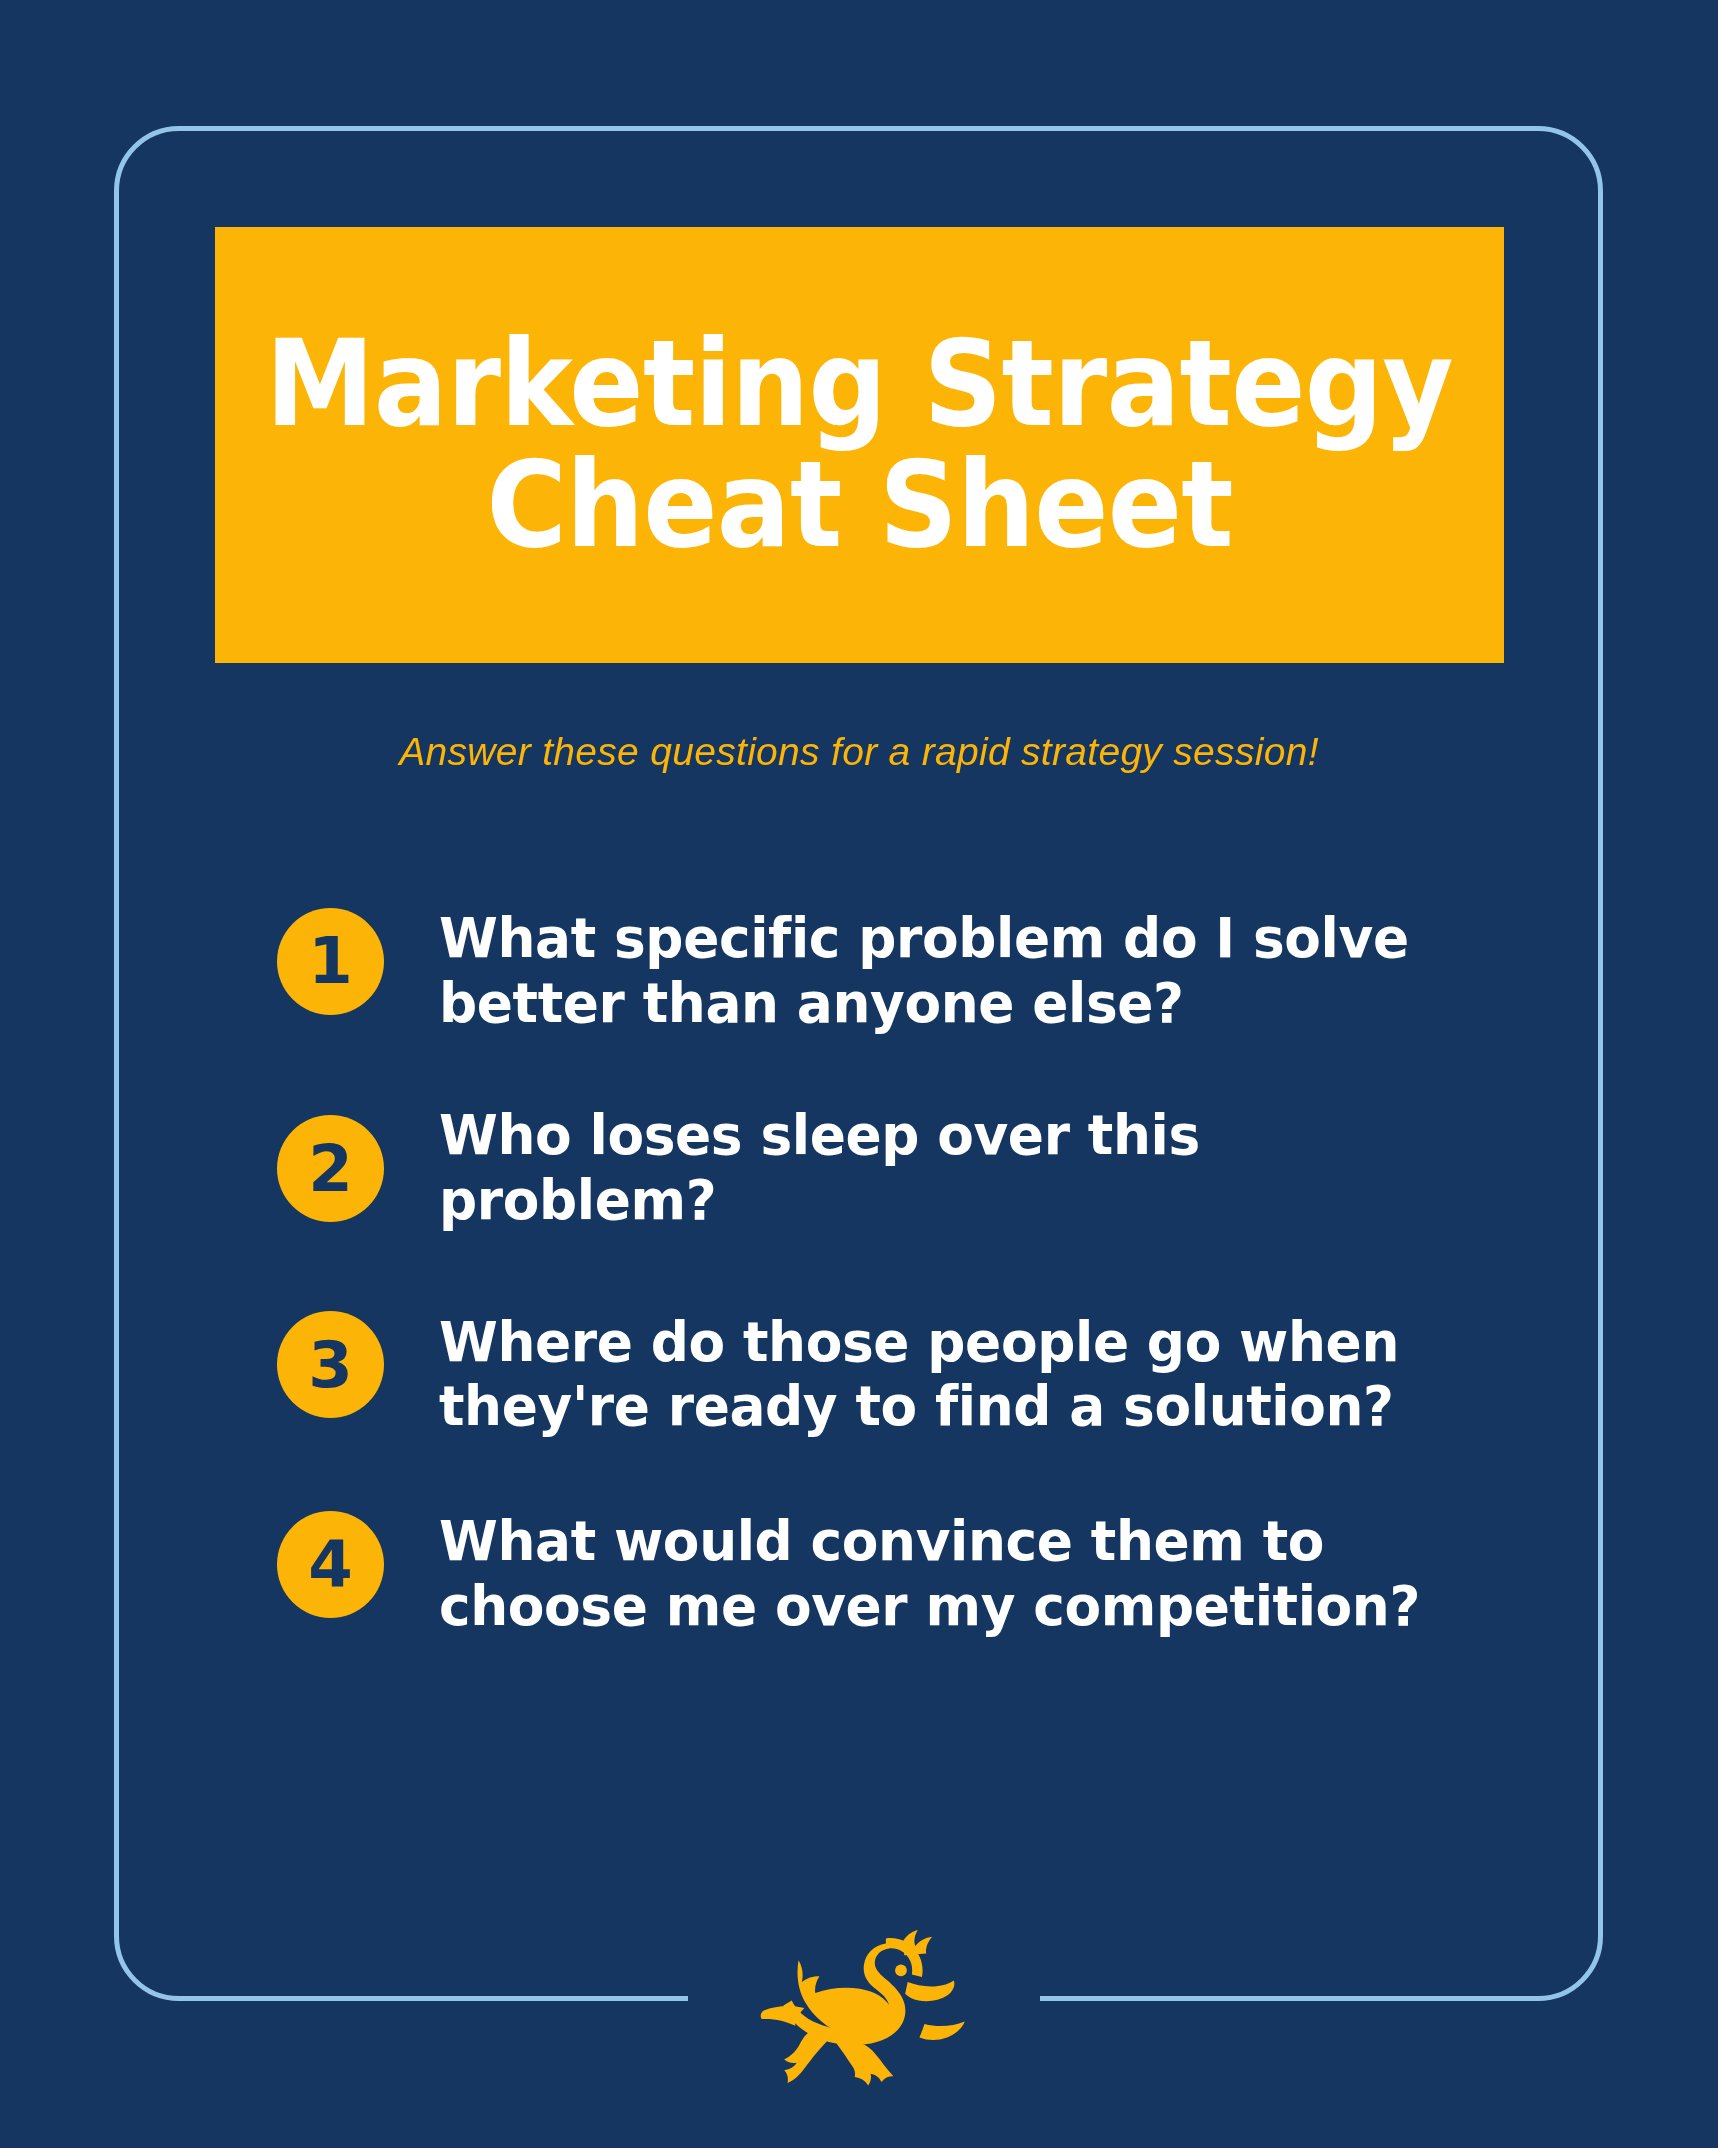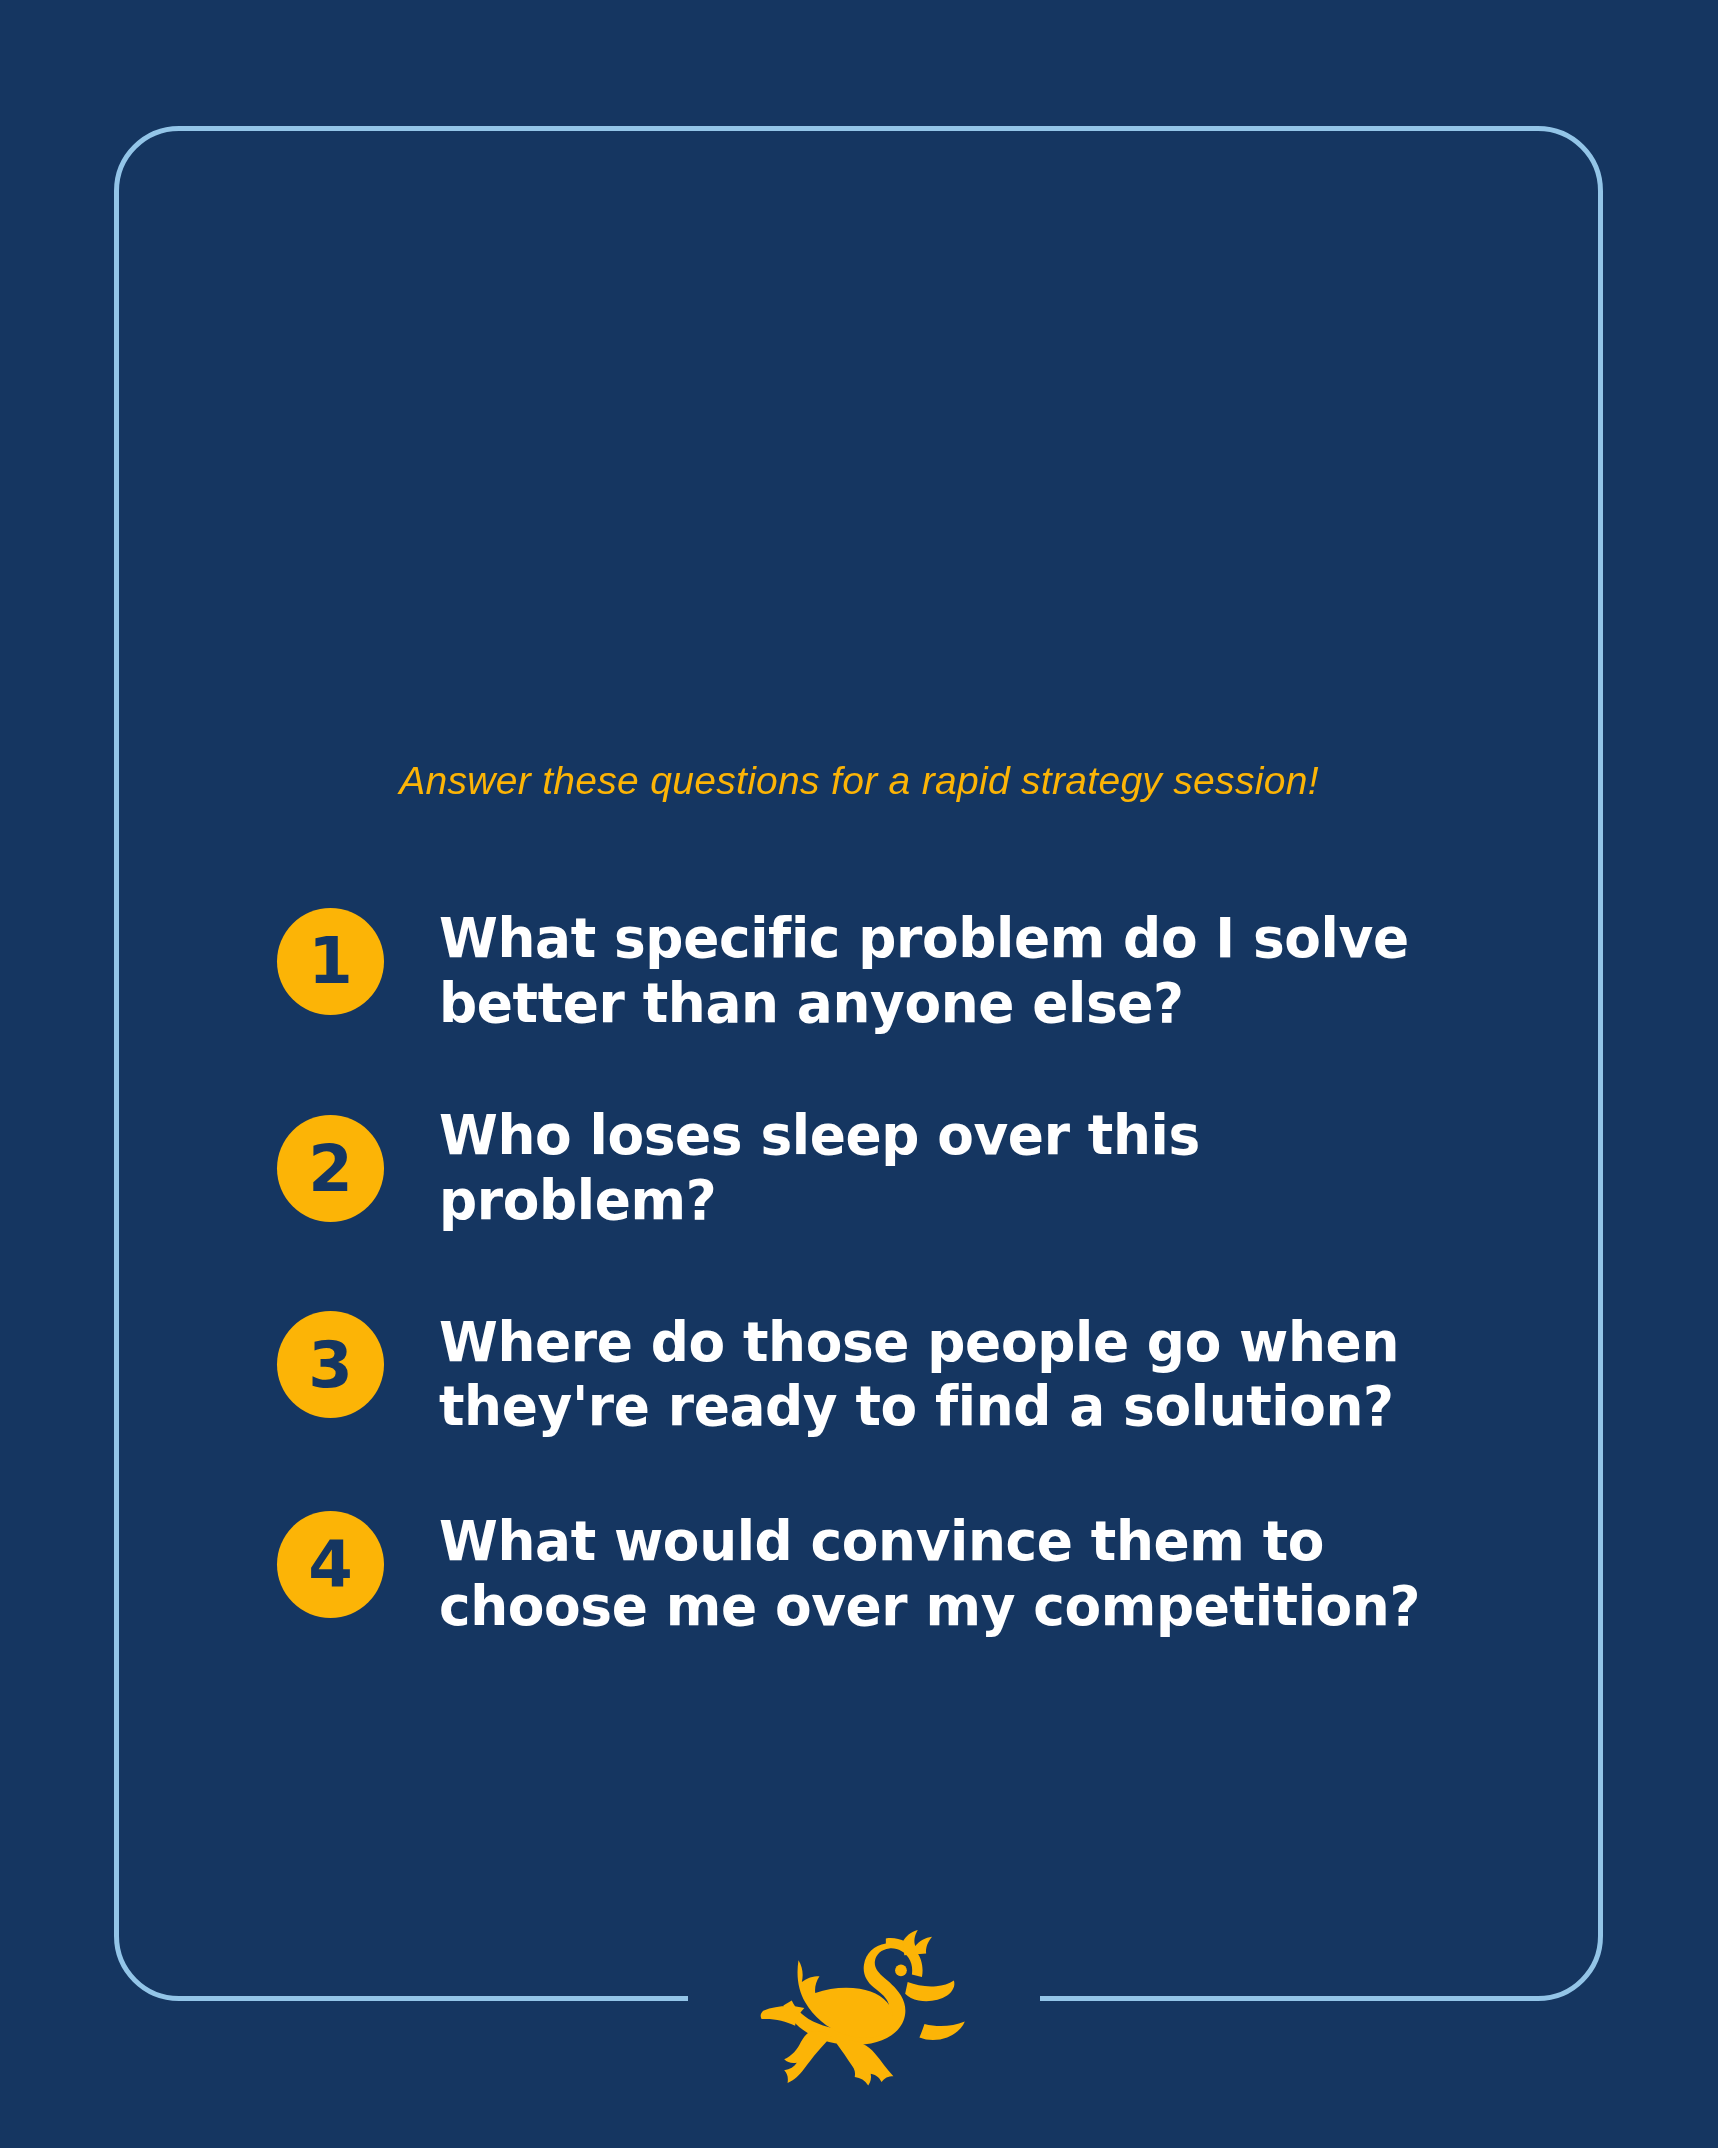--- a/index.html
+++ b/index.html
@@ -66,21 +66,21 @@
     letter-spacing: -0.8px;
     text-align: center;
     transform: scaleX(0.92);
     white-space: nowrap;
   }
 
   
   #subtitle {
     position: absolute;
     left: 0;
-    top: 759px;
+    top: 730px;
     width: 1718px;
     text-align: center;
     color: #fcb406;
     font-family: "Liberation Sans", sans-serif;
     font-style: italic;
     font-size: 39px;
     font-weight: 400;
     letter-spacing: 0.3px;
   }
 
@@ -144,20 +144,24 @@
   }
 </style>
 </head>
 <body>
 
 <div id="poster">
 
   <div id="frame"></div>
   <div id="frame-gap"></div>
 
+  <div id="banner">
+    <div class="banner-line">Marketing Strategy</div>
+    <div class="banner-line">Cheat Sheet</div>
+  </div>
 
   <div id="subtitle">Answer these questions for a rapid strategy session!</div>
 
   <div id="questions">
 
     <div class="q-row" id="q1">
       <div class="q-badge">1</div>
       <div class="q-text">
         <span class="l1">What specific problem do I solve</span>
         <span class="l2">better than anyone else?</span>

